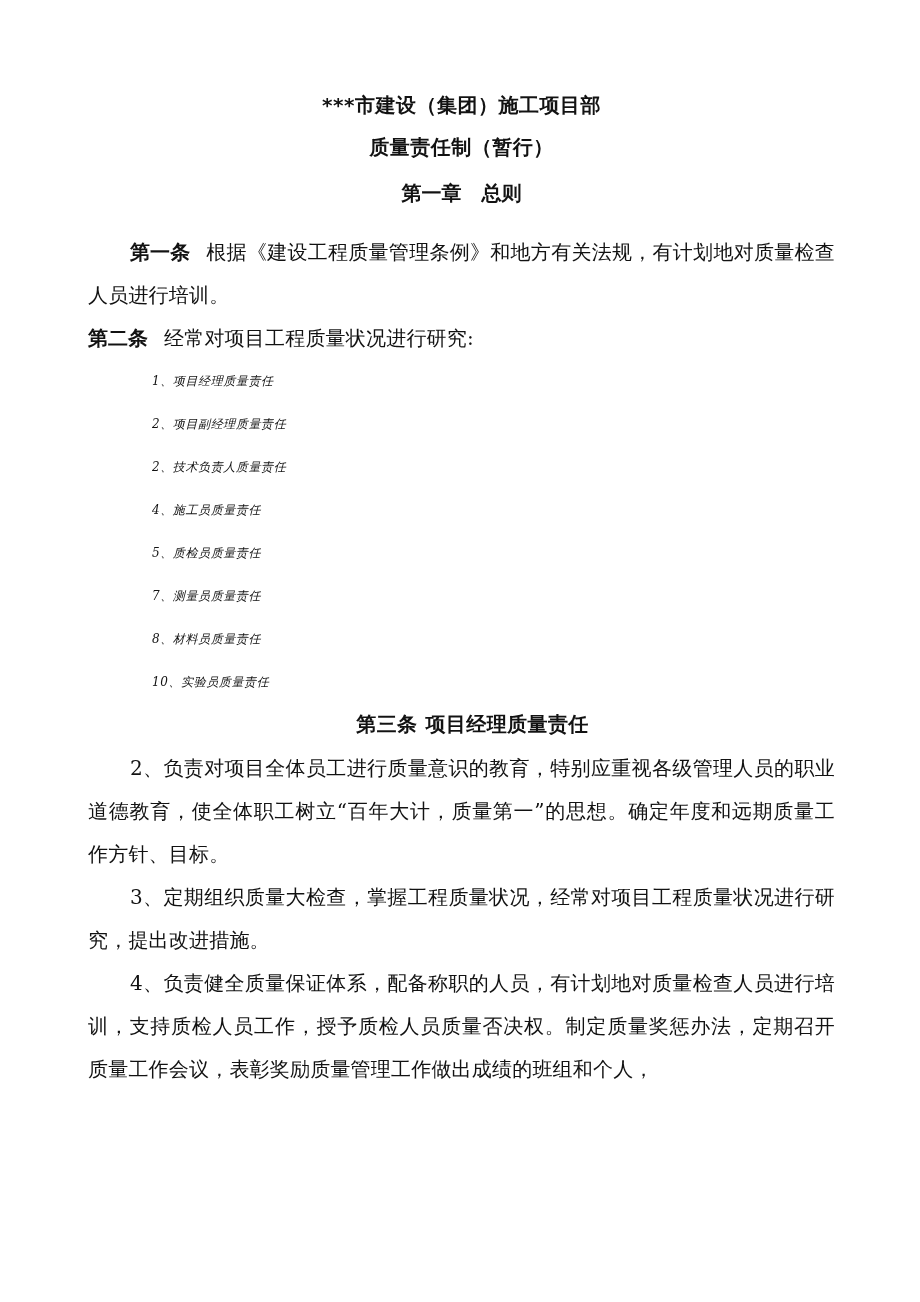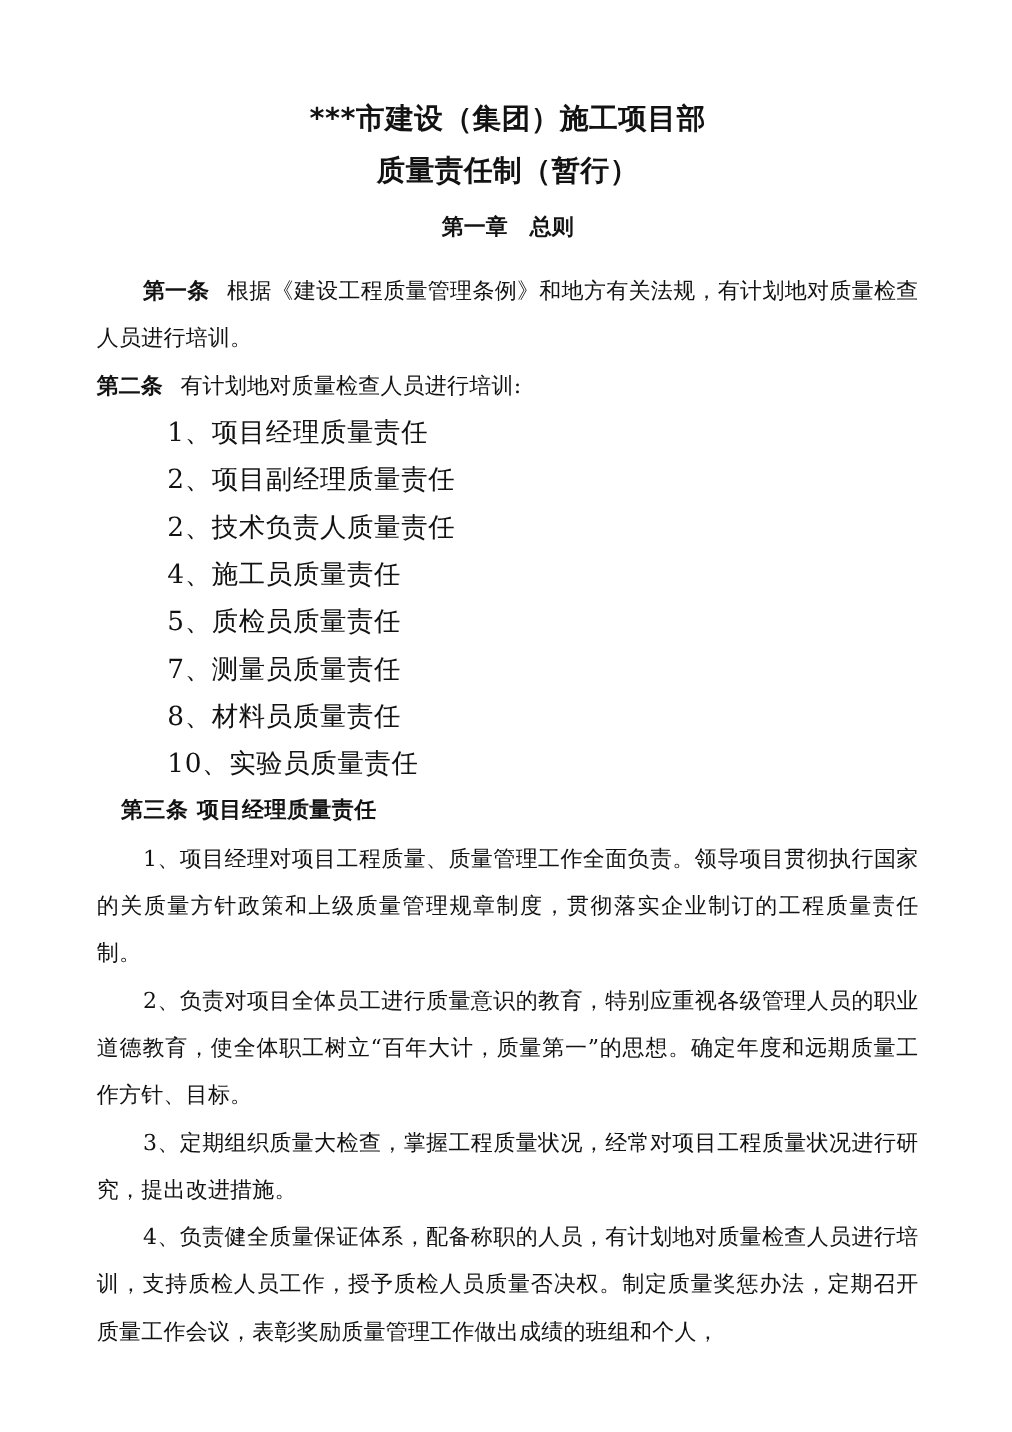--- a/index.html
+++ b/index.html
@@ -21,32 +21,32 @@
     overflow: hidden;
   }
   .doc-body {
     width: 747px;
   }
   
   .doc-title {
     text-align: center;
     font-family: "DejaVu Sans", "Liberation Sans", sans-serif;
     font-weight: 700;
-    font-size: 26px;
+    font-size: 20px;
     letter-spacing: 0.5px;
     line-height: 1.0;
     margin: 0 0 22px 0;
     white-space: nowrap;
   }
   .doc-title.second {
     margin-bottom: 28px;
   }
   .chapter-heading {
     text-align: center;
-    font-family: Liberation Sans, sans-serif;
+    font-family: Liberation Mono, monospace;
     font-weight: 700;
     font-size: 20px;
     line-height: 1.0;
     margin: 0 0 26px 0;
     white-space: nowrap;
   }
   .chapter-heading.ch2 {
     font-size: 20.5px;
     margin: 20px 0 20px 0;
   }
@@ -75,36 +75,38 @@
   .para.flush {
     text-indent: 0;
   }
   
   .resp-list {
     list-style: none;
     margin: 0;
     padding: 0;
   }
   .resp-list li {
-    font-size: 24px;
+    font-size: 12px;
     line-height: 43px;
     padding-left: 64px;
     letter-spacing: 0.6px;
     white-space: nowrap;
+    font-style: italic;
   }
   
   .article-heading {
-    font-family: Liberation Serif, serif;
+    font-family: Liberation Mono, monospace;
     font-weight: 700;
     font-size: 20px;
     line-height: 43px;
     margin: 0;
     text-indent: 22px;
     letter-spacing: 0.4px;
     white-space: nowrap;
+    text-align: center;
   }
   .article-heading .gap {
     display: inline-block;
     width: 8px;
   }
 </style>
 </head>
 <body>
 
 <div class="page">
@@ -115,37 +117,36 @@
     <h1 class="doc-title second">质量责任制（暂行）</h1>
 
     <h2 class="chapter-heading">第一章　总则</h2>
 
     <p class="para indent">
       <span class="lead">第一条</span><span class="gap"></span><span>根据《建设工程质量管理条例》和地方有关法规，有计划地对质量检查人员进行培训。</span>
     </p>
 
 
     <p class="para flush">
-      <span class="lead">第二条</span><span class="gap"></span><span>有计划地对质量检查人员进行培训:</span>
+      <span class="lead">第二条</span><span class="gap"></span><span>经常对项目工程质量状况进行研究:</span>
     </p>
 
     <ul class="resp-list">
       <li>1、项目经理质量责任</li>
       <li>2、项目副经理质量责任</li>
       <li>2、技术负责人质量责任</li>
       <li>4、施工员质量责任</li>
       <li>5、质检员质量责任</li>
       <li>7、测量员质量责任</li>
       <li>8、材料员质量责任</li>
       <li>10、实验员质量责任</li>
     </ul>
 
     <p class="article-heading">
       <span>第三条</span><span class="gap"></span><span>项目经理质量责任</span>
     </p>
 
-    <p class="para indent">1、项目经理对项目工程质量、质量管理工作全面负责。领导项目贯彻执行国家的关质量方针政策和上级质量管理规章制度，贯彻落实企业制订的工程质量责任制。</p>
     <p class="para indent">2、负责对项目全体员工进行质量意识的教育，特别应重视各级管理人员的职业道德教育，使全体职工树立“百年大计，质量第一”的思想。确定年度和远期质量工作方针、目标。</p>
     <p class="para indent">3、定期组织质量大检查，掌握工程质量状况，经常对项目工程质量状况进行研究，提出改进措施。</p>
     <p class="para indent">4、负责健全质量保证体系，配备称职的人员，有计划地对质量检查人员进行培训，支持质检人员工作，授予质检人员质量否决权。制定质量奖惩办法，定期召开质量工作会议，表彰奖励质量管理工作做出成绩的班组和个人，</p>
 
   </div>
 </div>
 
 </body></html>

